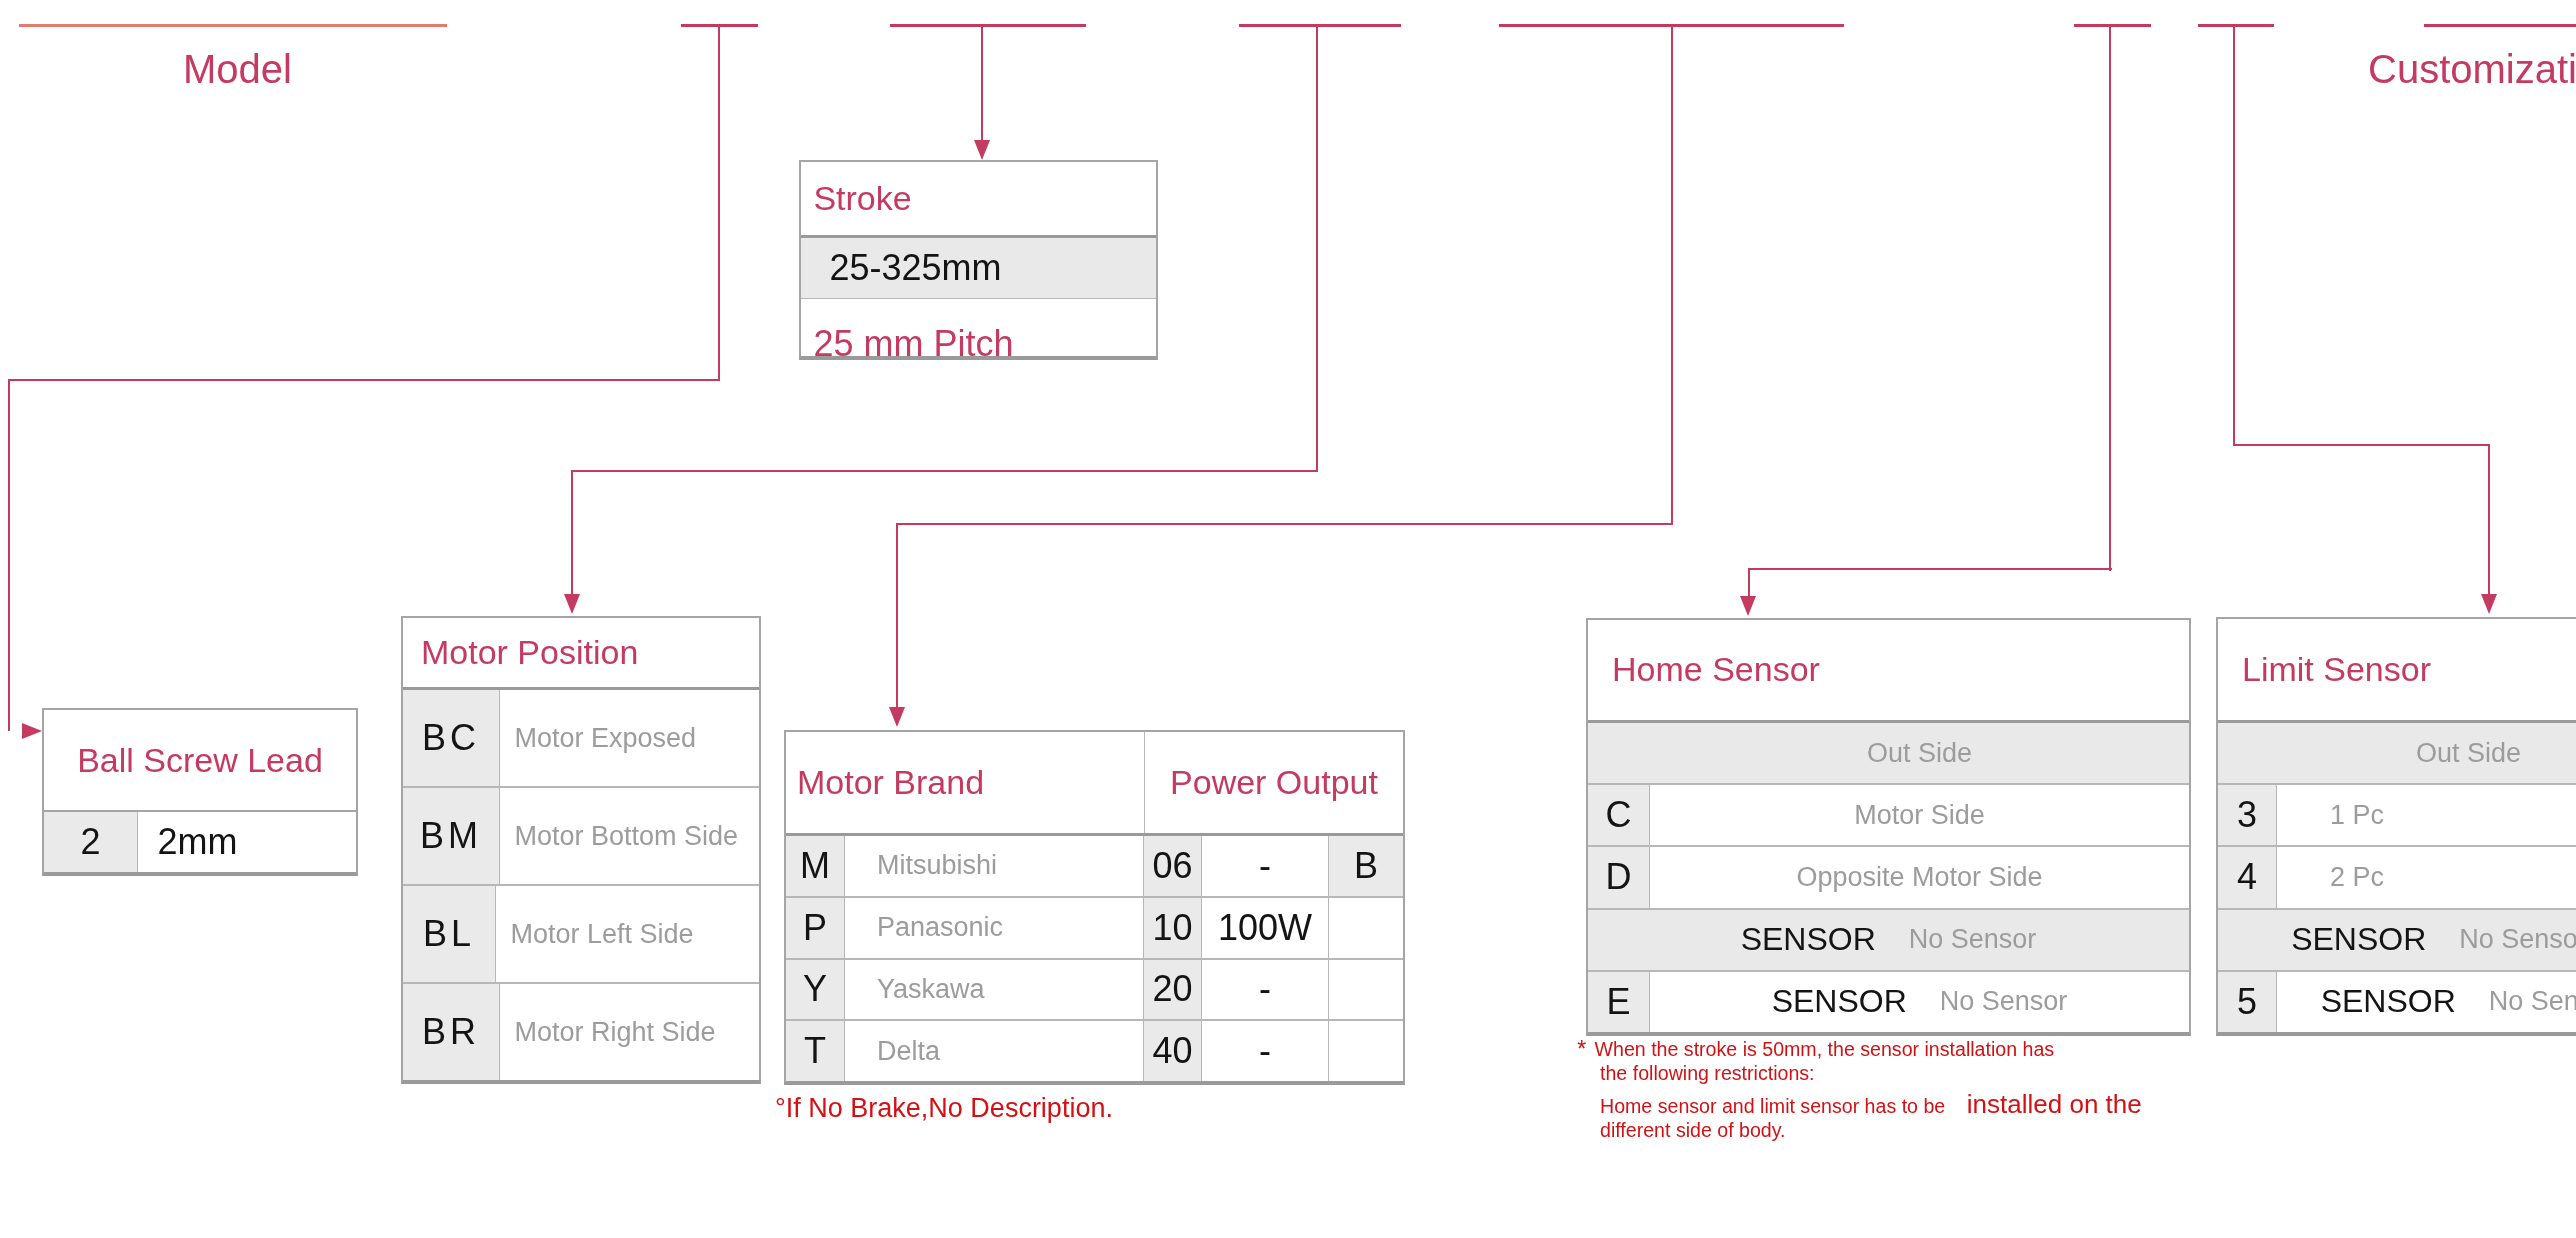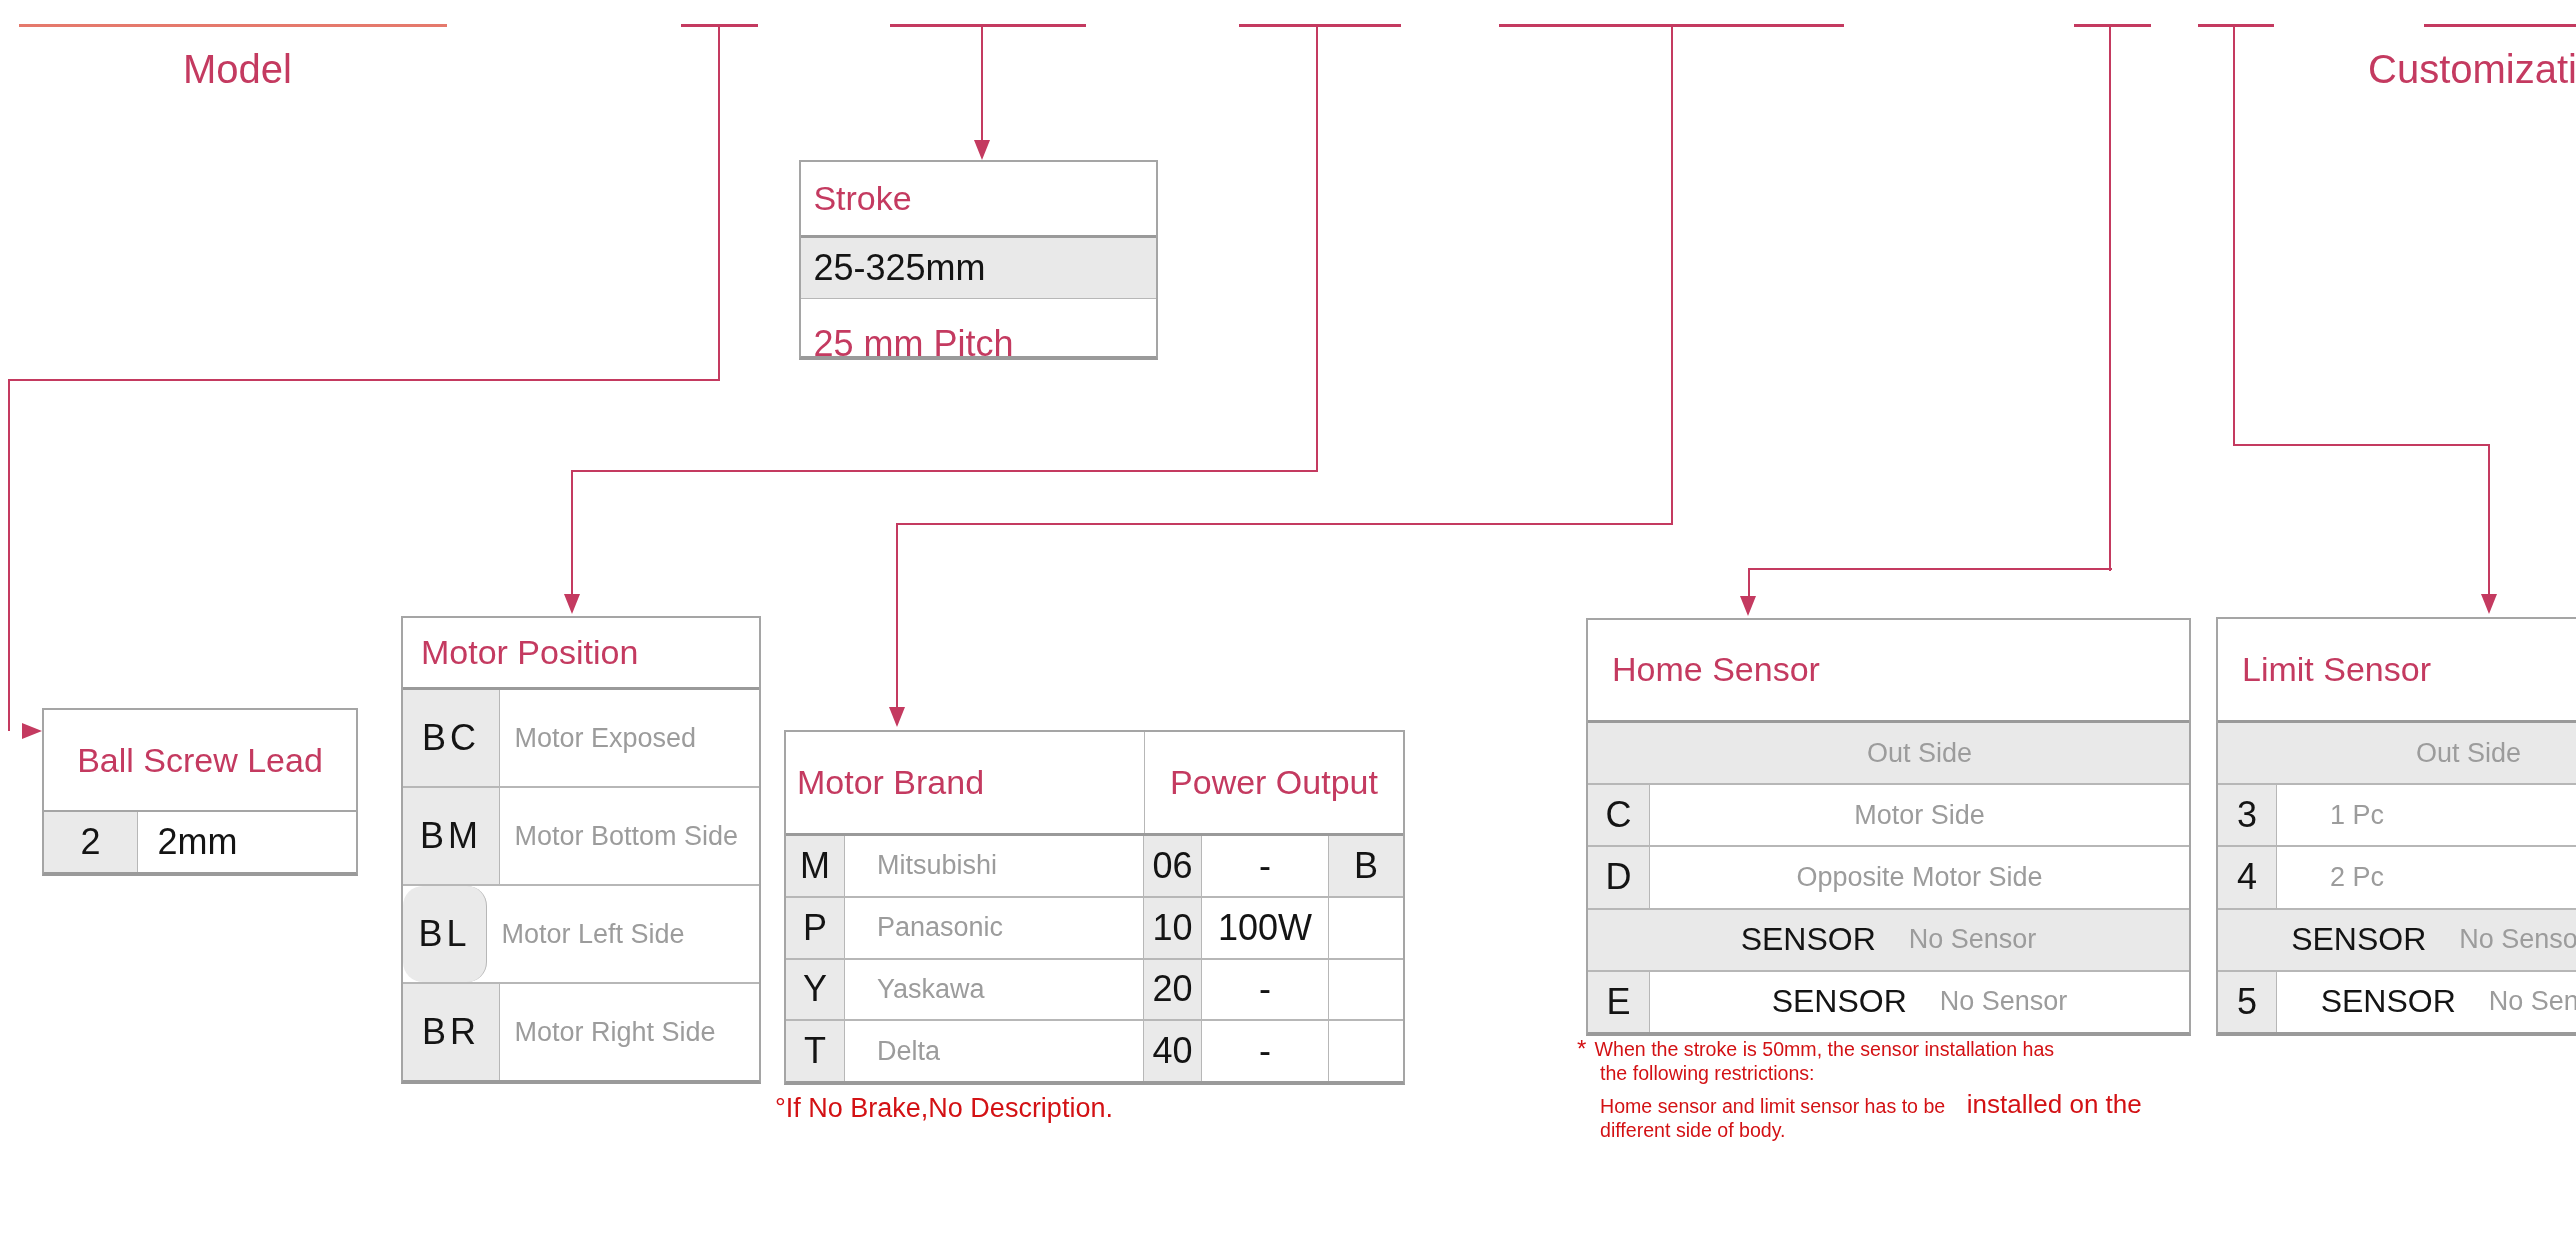--- a/index.html
+++ b/index.html
@@ -96,40 +96,40 @@
   <div class="tbl" style="left:42px;top:708px;width:316px;height:168px;">
     <div class="hdr center" style="height:102px;border-bottom:2.1px solid var(--border);">Ball Screw Lead</div>
     <div class="row">
       <div class="cell code nosp big" style="width:94px;">2</div>
       <div class="cell desc black big" style="padding-left:19.6px;">2mm</div>
     </div>
   </div>
 
   <div class="tbl" style="left:799px;top:160px;width:359px;height:200px;">
     <div class="hdr" style="height:76px;padding-left:12.4px;">Stroke</div>
-    <div class="row fixed grayrow" style="height:61px;border-bottom:1.5px solid var(--border-light);">
+    <div class="row fixed grayrow" style="height:61px;border-bottom:1.5px solid var(--border-light);padding-left:16px;">
       <div class="cell desc black big" style="padding-left:12.4px;">25-325mm</div>
     </div>
     <div class="row">
       <div class="cell desc big" style="padding-left:12.4px;color:var(--accent);margin-top:32px;">25 mm Pitch</div>
     </div>
   </div>
 
   <div class="tbl" style="left:401px;top:616px;width:360px;height:468px;">
     <div class="hdr" style="height:72px;padding-left:18px;">Motor Position</div>
     <div class="row">
       <div class="cell code" style="width:97px;">BC</div>
       <div class="cell desc" style="padding-left:14.4px;">Motor Exposed</div>
     </div>
     <div class="row">
       <div class="cell code" style="width:97px;">BM</div>
       <div class="cell desc" style="padding-left:14.4px;">Motor Bottom Side</div>
     </div>
     <div class="row">
-      <div class="cell code" style="width:84px;border-radius:20px;">BL</div>
+      <div class="cell code" style="width:93px;">BL</div>
       <div class="cell desc" style="padding-left:14.4px;">Motor Left Side</div>
     </div>
     <div class="row">
       <div class="cell code" style="width:97px;">BR</div>
       <div class="cell desc" style="padding-left:14.4px;">Motor Right Side</div>
     </div>
   </div>
 
   <div class="tbl" style="left:784px;top:730px;width:621px;height:355px;">
     <div class="hdr" style="height:104px;">

